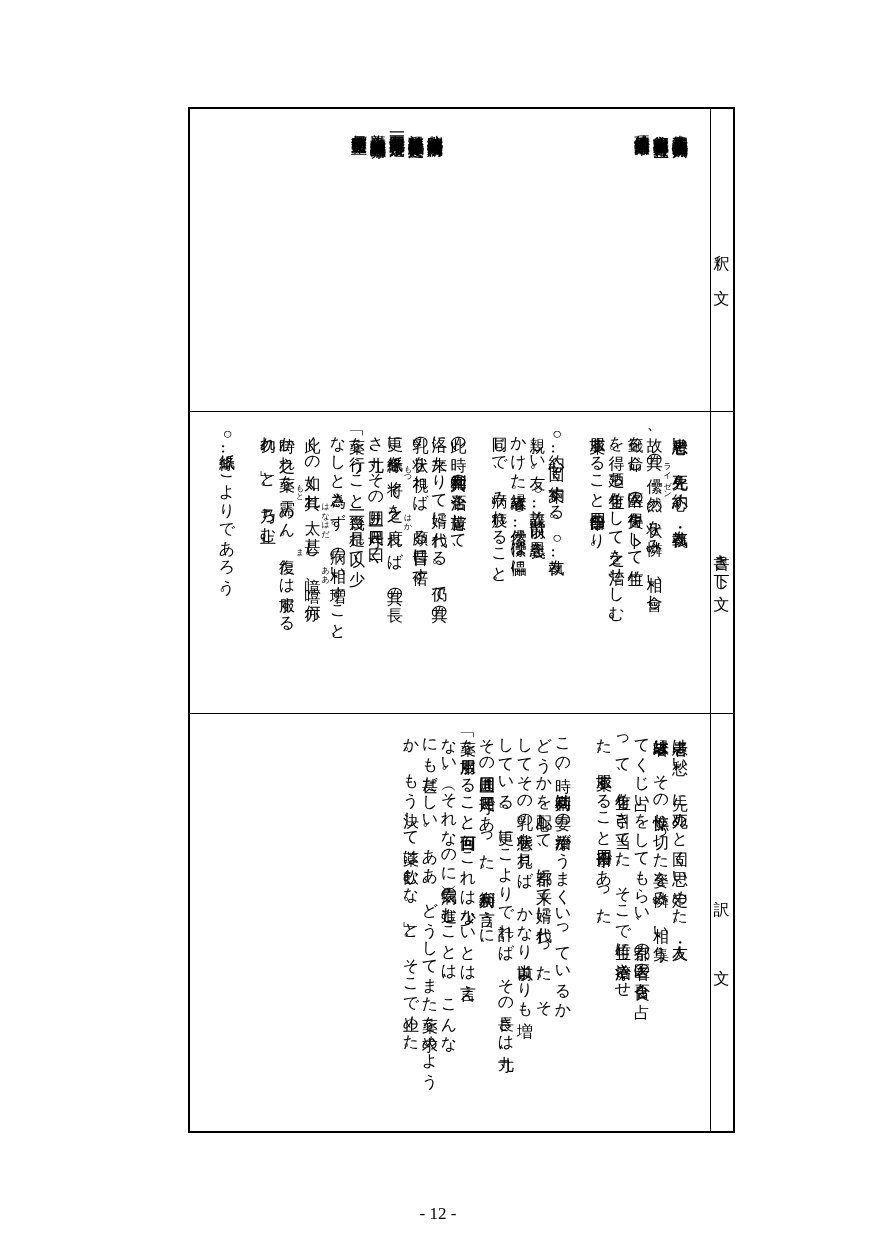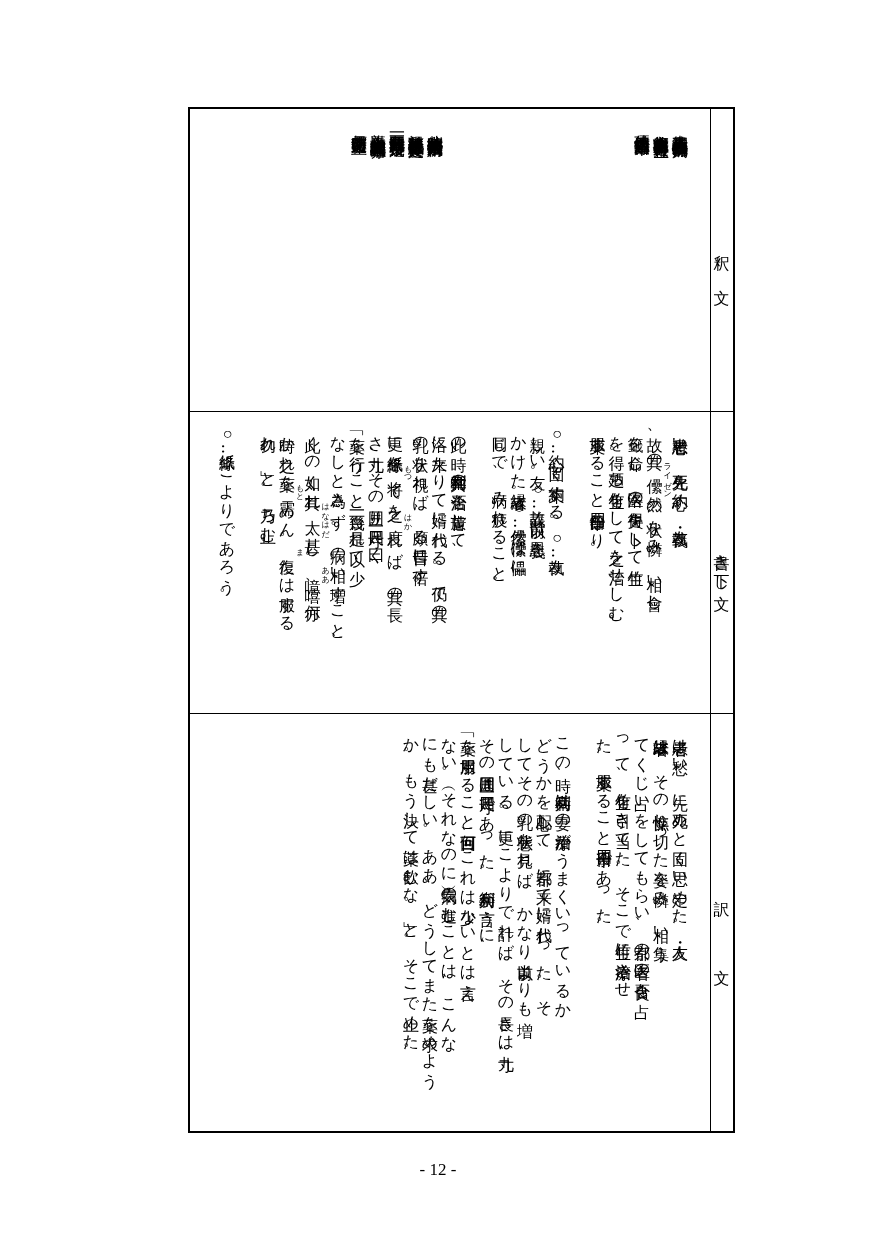--- a/index.html
+++ b/index.html
@@ -30,21 +30,21 @@
     width:23px; border-left:1px solid #000;
     display:flex; align-items:center; justify-content:center;
   }
   .label-cell span {
     display:block; writing-mode:vertical-rl; text-orientation:upright;
     font-size:16px; line-height:23px; letter-spacing:1px;
   }
   ruby { ruby-position:over; }
   rt { font-size:8px; letter-spacing:0; line-height:1; }
   .footer {
-    position:absolute; top:1160px; left:0; width:100%;
+    position:absolute; top:1204px; left:0; width:100%;
     text-align:center; font-size:17px;
   }
 </style>
 </head>
 <body>
 
 <div class="sheet">
 
   <div class="doc-table">
 

